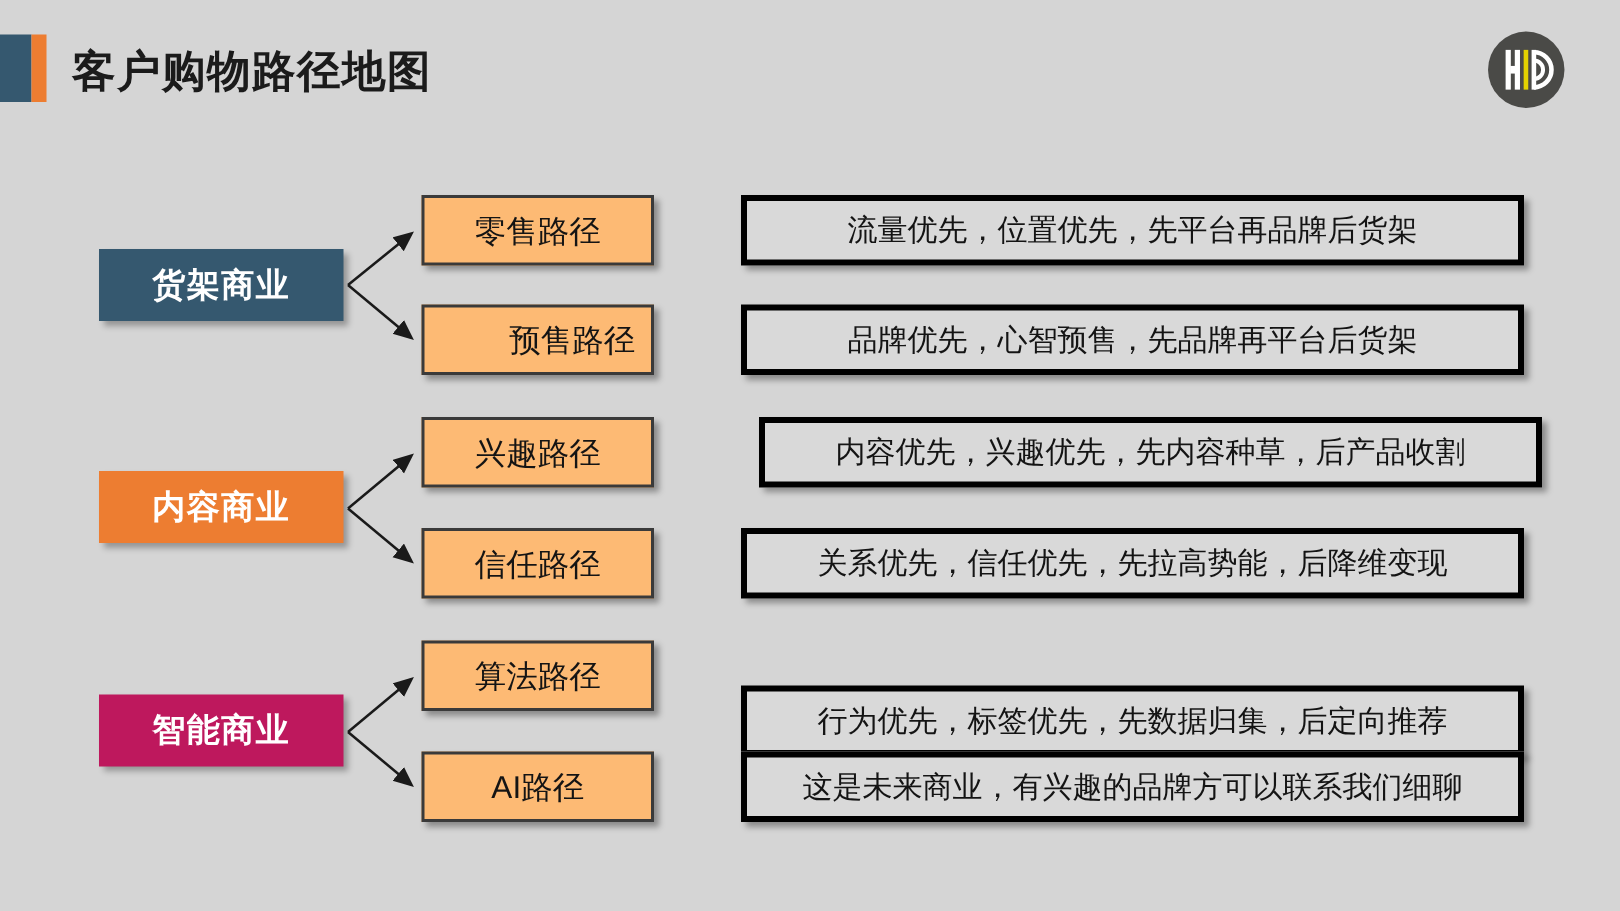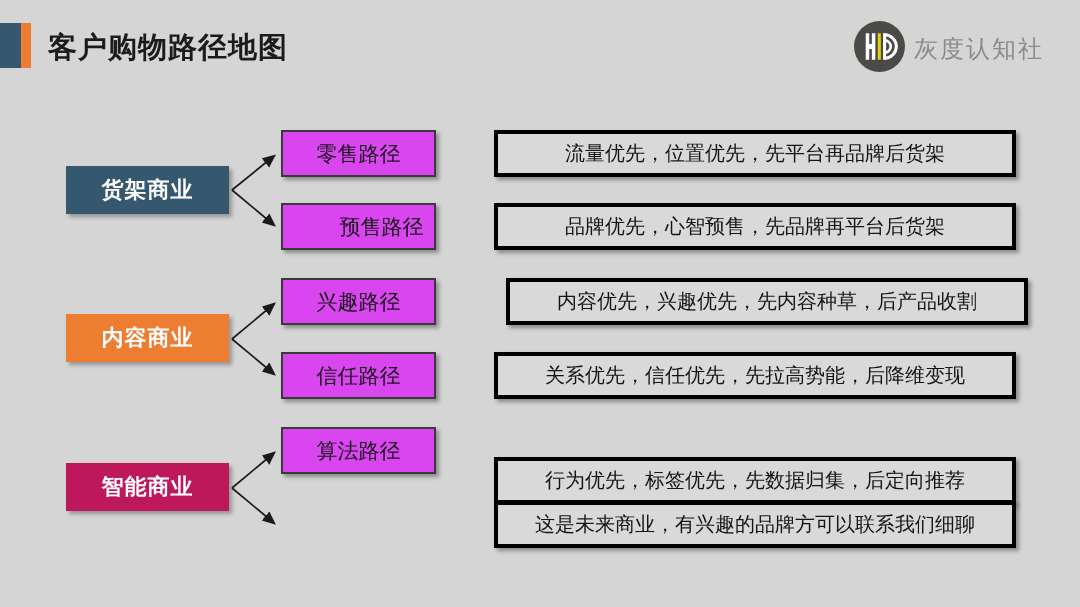--- a/index.html
+++ b/index.html
@@ -23,21 +23,21 @@
 
   
   .cat{
     position:absolute;left:66px;width:163px;height:48px;
     display:flex;align-items:center;justify-content:center;
     color:#ffffff;font-size:22px;font-weight:bold;letter-spacing:1px;
     box-shadow:3px 3px 4px rgba(0,0,0,0.30);
   }
   .pathbox{
     position:absolute;left:281px;width:155px;height:47px;
-    background:#d946ef;border:2px solid #3a3a3a;box-sizing:border-box;
+    background:#fdba74;border:2px solid #3a3a3a;box-sizing:border-box;
     display:flex;align-items:center;justify-content:center;
     font-size:21px;color:#141414;
     box-shadow:3px 3px 4px rgba(0,0,0,0.35);
   }
   .descbox{
     position:absolute;left:494px;width:522px;height:47px;
     background:#d9d9d9;border:4px solid #000000;box-sizing:border-box;
     display:flex;align-items:center;justify-content:center;
     font-size:20px;color:#141414;
     box-shadow:3px 3px 4px rgba(0,0,0,0.35);
@@ -59,37 +59,37 @@
         <circle cx="26" cy="26" r="25" fill="#4a4a47"></circle>
         <rect x="12.5" y="13" width="3.4" height="26" fill="#ffffff"></rect>
         <rect x="18.5" y="13" width="3.4" height="26" fill="#ffffff"></rect>
         <rect x="15.5" y="23.5" width="3.5" height="5" fill="#ffffff"></rect>
         <rect x="24.3" y="13" width="3" height="26" fill="#e3d200"></rect>
         <rect x="29.5" y="13" width="3" height="26" fill="#ffffff"></rect>
         <path d="M31 14.5 a 11.5 11.5 0 0 1 0 23" stroke="#ffffff" stroke-width="3" fill="none"></path>
         <path d="M31 20 a 6 6 0 0 1 0 12" stroke="#ffffff" stroke-width="2.6" fill="none"></path>
       </svg>
     </span>
-    <span class="logo-text">灰度认知社</span>
   </div>
 
   <div class="cat" style="top: 166px; background-color: rgb(53, 88, 111);">货架商业</div>
   <div class="pathbox" style="top:130px;">零售路径</div>
   <div class="pathbox" style="top:203px;padding-left:46px;">预售路径</div>
   <div class="descbox" style="top:130px;">流量优先，位置优先，先平台再品牌后货架</div>
   <div class="descbox" style="top:203px;">品牌优先，心智预售，先品牌再平台后货架</div>
 
   <div class="cat" style="top: 314px; background-color: rgb(237, 125, 49);">内容商业</div>
   <div class="pathbox" style="top:278px;">兴趣路径</div>
   <div class="pathbox" style="top:352px;">信任路径</div>
   <div class="descbox" style="top:278px;margin-left:12px;">内容优先，兴趣优先，先内容种草，后产品收割</div>
   <div class="descbox" style="top:352px;">关系优先，信任优先，先拉高势能，后降维变现</div>
 
   <div class="cat" style="top: 463px; background-color: #be185d;">智能商业</div>
   <div class="pathbox" style="top:427px;">算法路径</div>
+  <div class="pathbox" style="top:501px;">AI路径</div>
   <div class="descbox" style="top:427px;margin-top:30px;">行为优先，标签优先，先数据归集，后定向推荐</div>
   <div class="descbox" style="top:501px;">这是未来商业，有兴趣的品牌方可以联系我们细聊</div>
 
   <svg class="arrows" width="1080" height="607">
     <defs>
       <marker id="ah" markerWidth="9" markerHeight="8" refX="6.5" refY="3.5" orient="auto">
         <path d="M0,0 L8,3.5 L0,7 z" fill="#1a1a1a"></path>
       </marker>
     </defs>
     <line x1="232" y1="190" x2="274" y2="156" stroke="#1a1a1a" stroke-width="1.7" marker-end="url(#ah)"></line>

